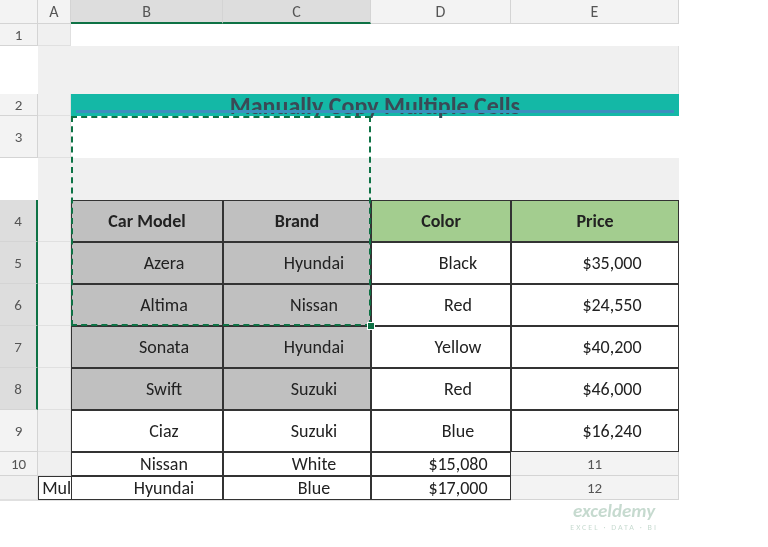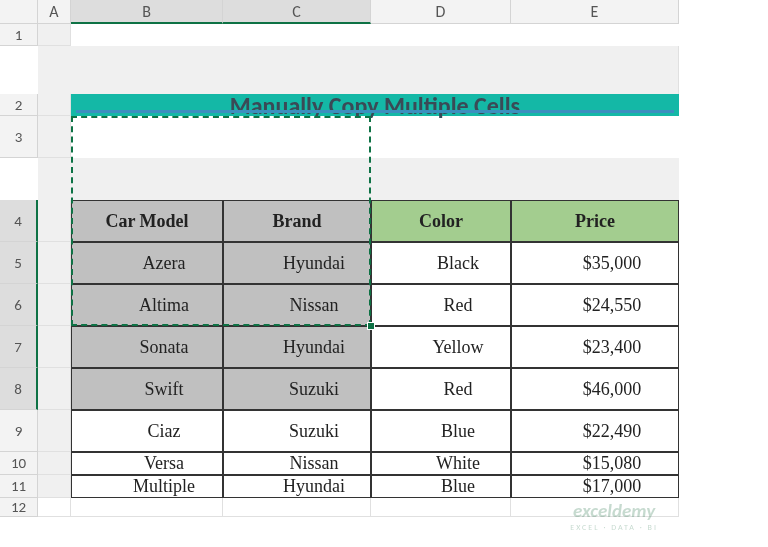--- a/index.html
+++ b/index.html
@@ -45,21 +45,20 @@
     }
     .cell {
       border-right: 1px solid #e0e0e0;
       border-bottom: 1px solid #e0e0e0;
       display: flex;
       align-items: center;
       justify-content: center;
       font-size: 18px;
       color: #222;
       background: #fff;
-      font-family: Liberation Serif, serif;
     }
     .title-cell {
       grid-column: 3 / 7;
       background: #14b8a6;
       display: flex;
       flex-direction: column;
       align-items: center;
       justify-content: center;
       position: relative;
       border-bottom: none;
@@ -192,39 +191,38 @@
   <div class="cell data-cell copied">Altima</div>
   <div class="cell data-cell copied">Nissan</div>
   <div class="cell data-cell">Red</div>
   <div class="cell data-cell">$24,550</div>
 
   <div class="rowhead sel">7</div>
   <div class="col-a"></div>
   <div class="cell data-cell copied">Sonata</div>
   <div class="cell data-cell copied">Hyundai</div>
   <div class="cell data-cell">Yellow</div>
-  <div class="cell data-cell">$23,400</div>
+  <div class="cell data-cell">$40,200</div>
 
   <div class="rowhead sel">8</div>
   <div class="col-a"></div>
   <div class="cell data-cell copied">Swift</div>
   <div class="cell data-cell copied">Suzuki</div>
   <div class="cell data-cell">Red</div>
   <div class="cell data-cell">$46,000</div>
 
   <div class="rowhead">9</div>
   <div class="col-a"></div>
   <div class="cell data-cell">Ciaz</div>
   <div class="cell data-cell">Suzuki</div>
   <div class="cell data-cell">Blue</div>
-  <div class="cell data-cell">$22,490</div>
+  <div class="cell data-cell">$16,240</div>
 
   <div class="rowhead">10</div>
   <div class="col-a"></div>
-  <div class="cell data-cell">Versa</div>
   <div class="cell data-cell">Nissan</div>
   <div class="cell data-cell">White</div>
   <div class="cell data-cell">$15,080</div>
 
   <div class="rowhead">11</div>
   <div class="col-a"></div>
   <div class="cell data-cell">Multiple</div>
   <div class="cell data-cell">Hyundai</div>
   <div class="cell data-cell">Blue</div>
   <div class="cell data-cell">$17,000</div>

